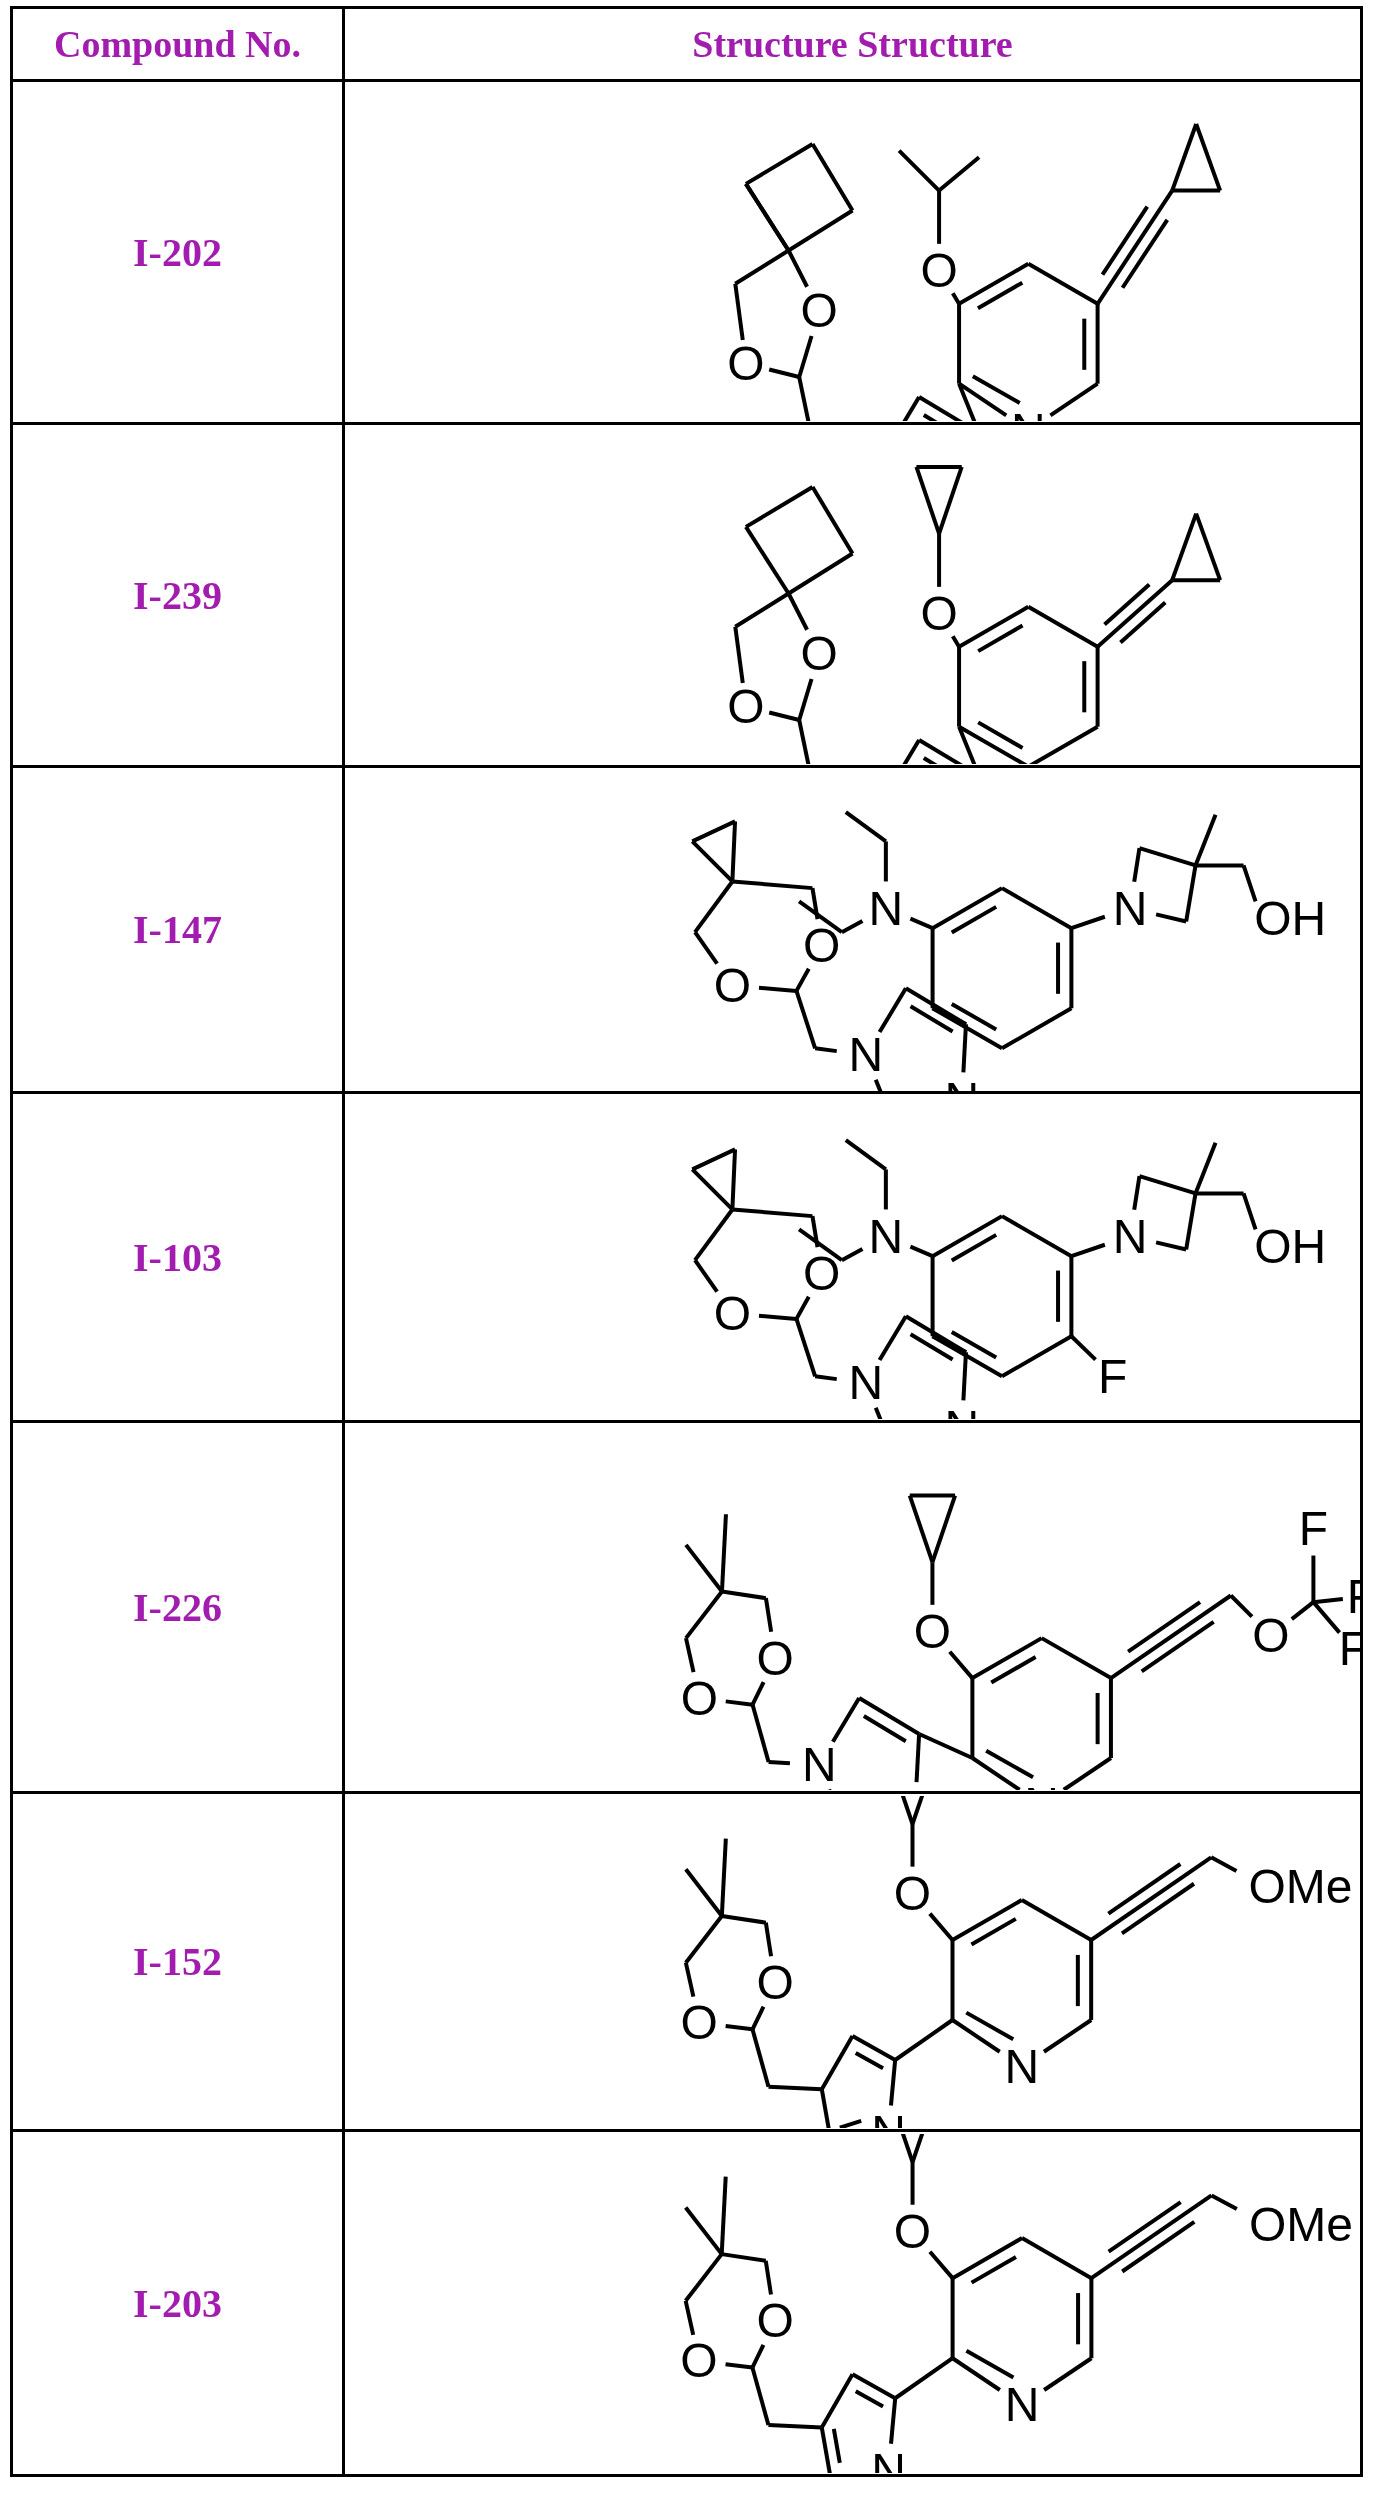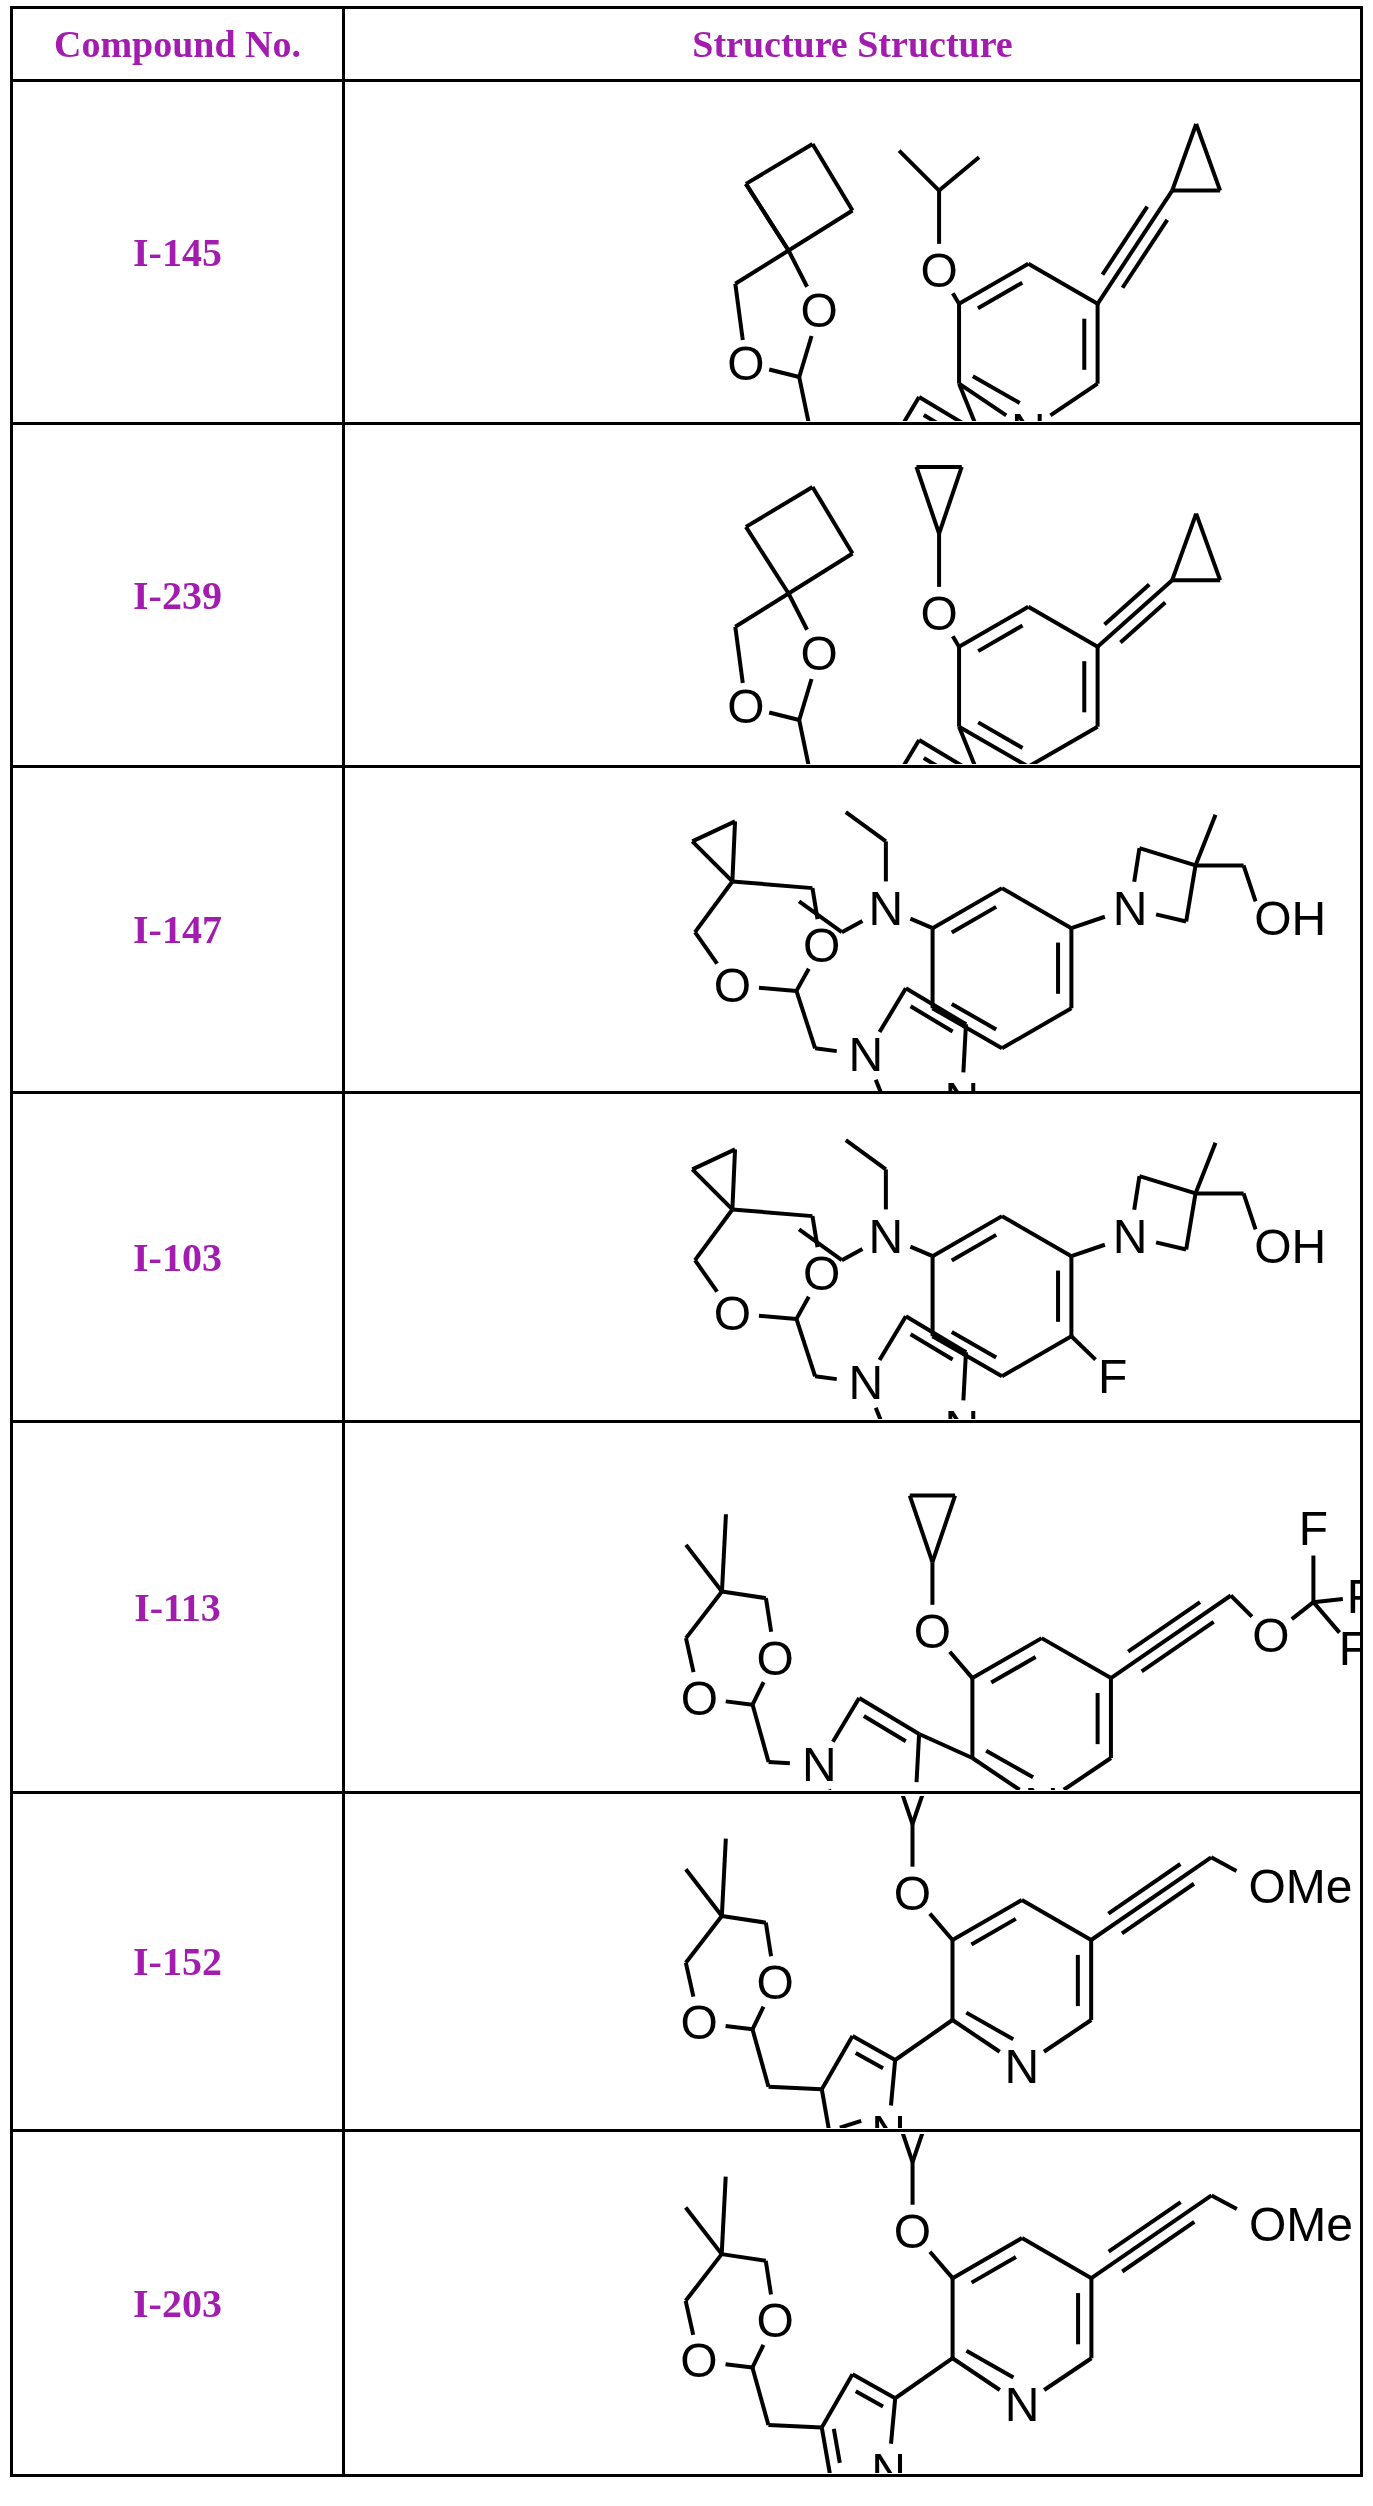--- a/index.html
+++ b/index.html
@@ -25,21 +25,21 @@
 
 <table class="compounds">
   <thead>
     <tr>
       <th class="col-no">Compound No.</th>
       <th>Structure Structure</th>
     </tr>
   </thead>
   <tbody id="rows">
       <tr style="height: 343px;">
-        <td class="cid">I-145</td>
+        <td class="cid">I-202</td>
         <td class="struct">
           <svg width="1015" height="337" viewBox="0 0 760 253">
             <g transform="translate(60,15)">
               <line x1="272" y1="110" x2="240" y2="60" class="bond"></line>
               <line x1="240" y1="60" x2="290" y2="30" class="bond"></line>
               <line x1="290" y1="30" x2="320" y2="80" class="bond"></line>
               <line x1="320" y1="80" x2="272" y2="110" class="bond"></line>
               <line x1="240" y1="60" x2="272" y2="110" class="bond"></line>
               <line x1="272" y1="110" x2="232" y2="135" class="bond"></line>
               <line x1="232" y1="135" x2="237.62105303836168" y2="177.15789778771259" class="bond"></line>
@@ -252,21 +252,21 @@
               <line x1="577" y1="58" x2="613" y2="58" class="bond"></line>
               <line x1="613" y1="58" x2="622" y2="85" class="bond"></line>
               <text x="648" y="98" class="atom">OH</text>
               <text x="515" y="195" class="atom">F</text>
               <line x1="484" y1="165" x2="502.06516144820137" y2="182.482414304711" class="bond"></line>
             </g>
           </svg>
         </td>
       </tr>
       <tr style="height: 371px;">
-        <td class="cid">I-113</td>
+        <td class="cid">I-226</td>
         <td class="struct">
           <svg width="1015" height="365" viewBox="0 0 760 274">
             <g transform="translate(60,5)">
               <line x1="222" y1="120" x2="225" y2="62" class="bond"></line>
               <line x1="222" y1="120" x2="195" y2="85" class="bond"></line>
               <line x1="222" y1="120" x2="255" y2="125" class="bond"></line>
               <line x1="255" y1="125" x2="258.9258598743626" y2="150.23767062090235" class="bond"></line>
               <text x="262" y="170" class="atom">O</text>
               <line x1="222" y1="120" x2="195" y2="155" class="bond"></line>
               <line x1="195" y1="155" x2="200.6613908436269" y2="180.47625879632093" class="bond"></line>

